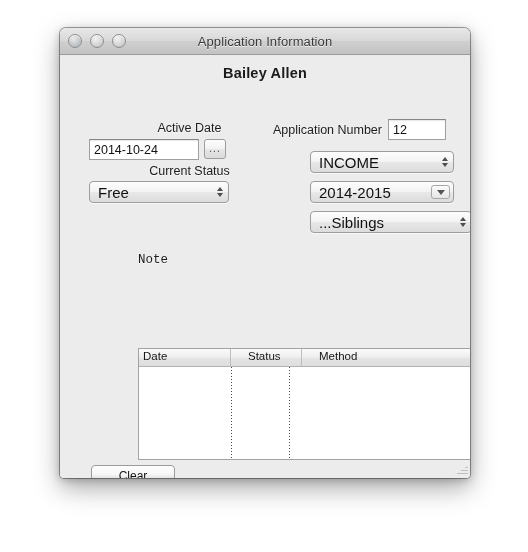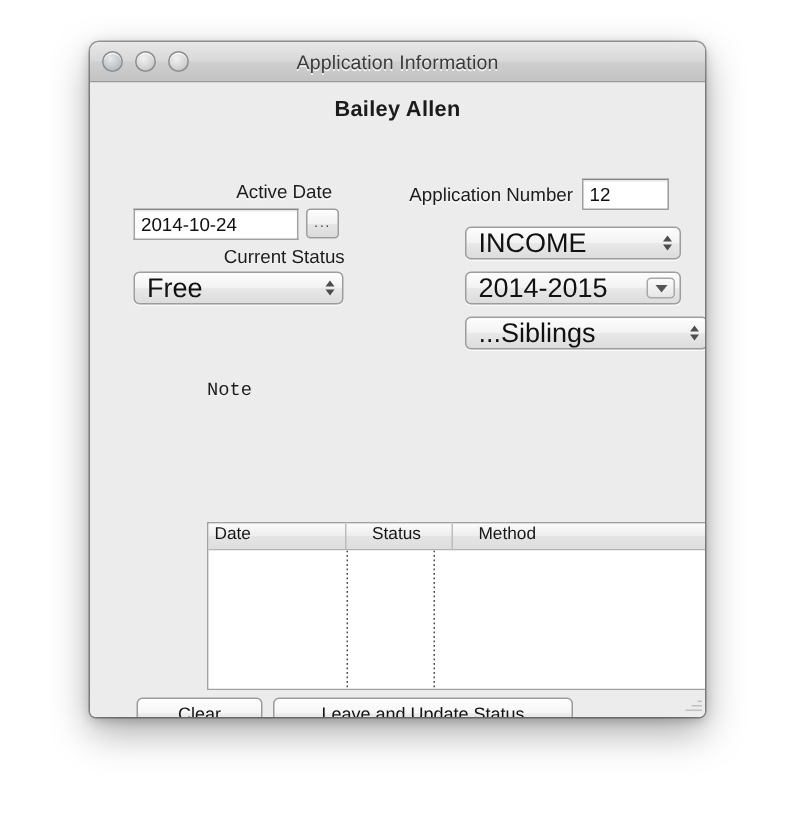--- a/index.html
+++ b/index.html
@@ -93,21 +93,21 @@
     font-family: "Liberation Sans", sans-serif;
   }
 
   .popup {
     position: relative;
     box-sizing: border-box;
     background: linear-gradient(to bottom, #fdfdfd 0%, #f3f3f3 48%, #e8e8e8 52%, #dcdcdc 100%);
     border: 1px solid #9d9d9d;
     border-radius: 4px;
     box-shadow: 0 1px 0 rgba(255,255,255,0.7);
-    font-size: 18px;
+    font-size: 15px;
     color: #111;
     display: flex;
     align-items: center;
     padding-left: 8px;
   }
   .stepper {
     position: absolute;
     right: 5px; top: 50%;
     transform: translateY(-50%);
     display: flex; flex-direction: column;
@@ -316,21 +316,20 @@
 
       </div>
       <div class="tbody">
         <div class="colsep" style="left:92px;"></div>
         <div class="colsep" style="left:150px;"></div>
 
       </div>
     </div>
 
     <div class="abs btn" style="left:31px; top:410px; width:84px;">Clear</div>
-    <div class="abs btn" style="left:122px; top:410px; width:200px;">Leave and Update Status</div>
 
     <div class="grip">
       <span></span>
         <span></span>
         <span></span>
     </div>
   </div>
 </div>
 
 </body></html>

